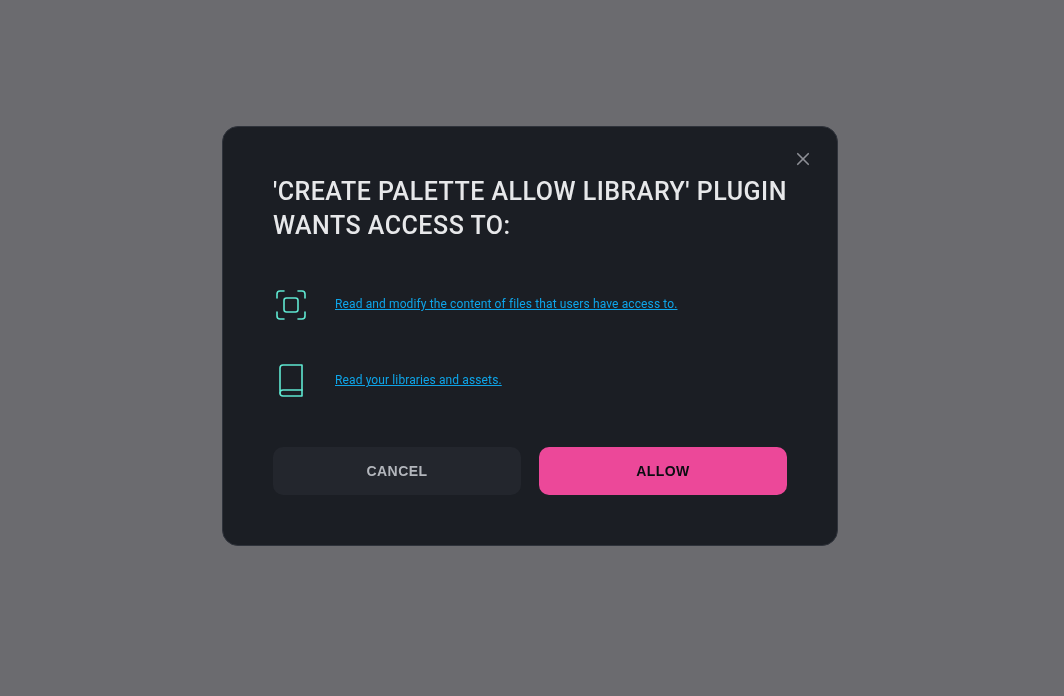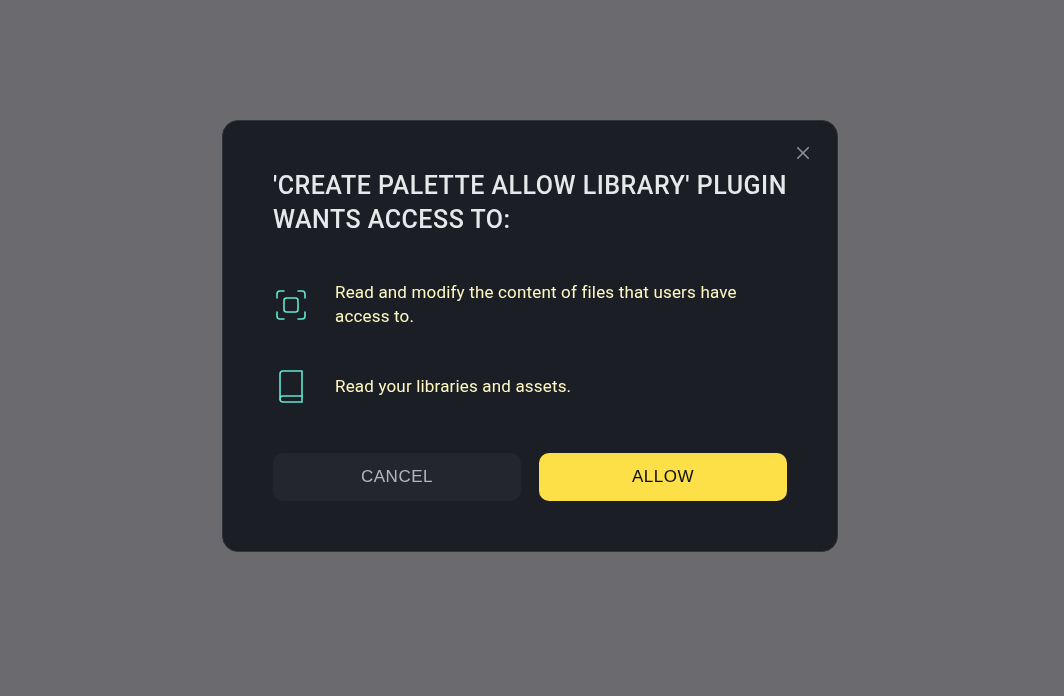--- a/index.html
+++ b/index.html
@@ -74,52 +74,53 @@
       width: 36px;
       height: 36px;
       display: flex;
       align-items: center;
       justify-content: center;
       flex-shrink: 0;
       color: #5fe8d1;
     }
 
     .permission-text {
-      color: #fef9c3;
-      font-size: 17px;
+      color: #0ea5e9;
+      font-size: 12px;
       line-height: 1.4;
       letter-spacing: 0.01em;
+      text-decoration: underline;
     }
 
     .button-row {
       display: flex;
       gap: 18px;
     }
 
     .btn {
       flex: 1;
       height: 48px;
       border: none;
       border-radius: 10px;
-      font-size: 17px;
-      font-weight: 400;
+      font-size: 14px;
+      font-weight: 700;
       letter-spacing: 0.03em;
       cursor: pointer;
       display: flex;
       align-items: center;
       justify-content: center;
     }
 
     .btn-cancel {
       background: #23262d;
       color: #b3b6bc;
     }
 
     .btn-allow {
-      background: #fde047;
+      background: #ec4899;
       color: #0b0d11;
     }
   </style>
 </head>
 <body>
 
 <div class="dialog">
 
   <div class="close-btn">
     <span>

